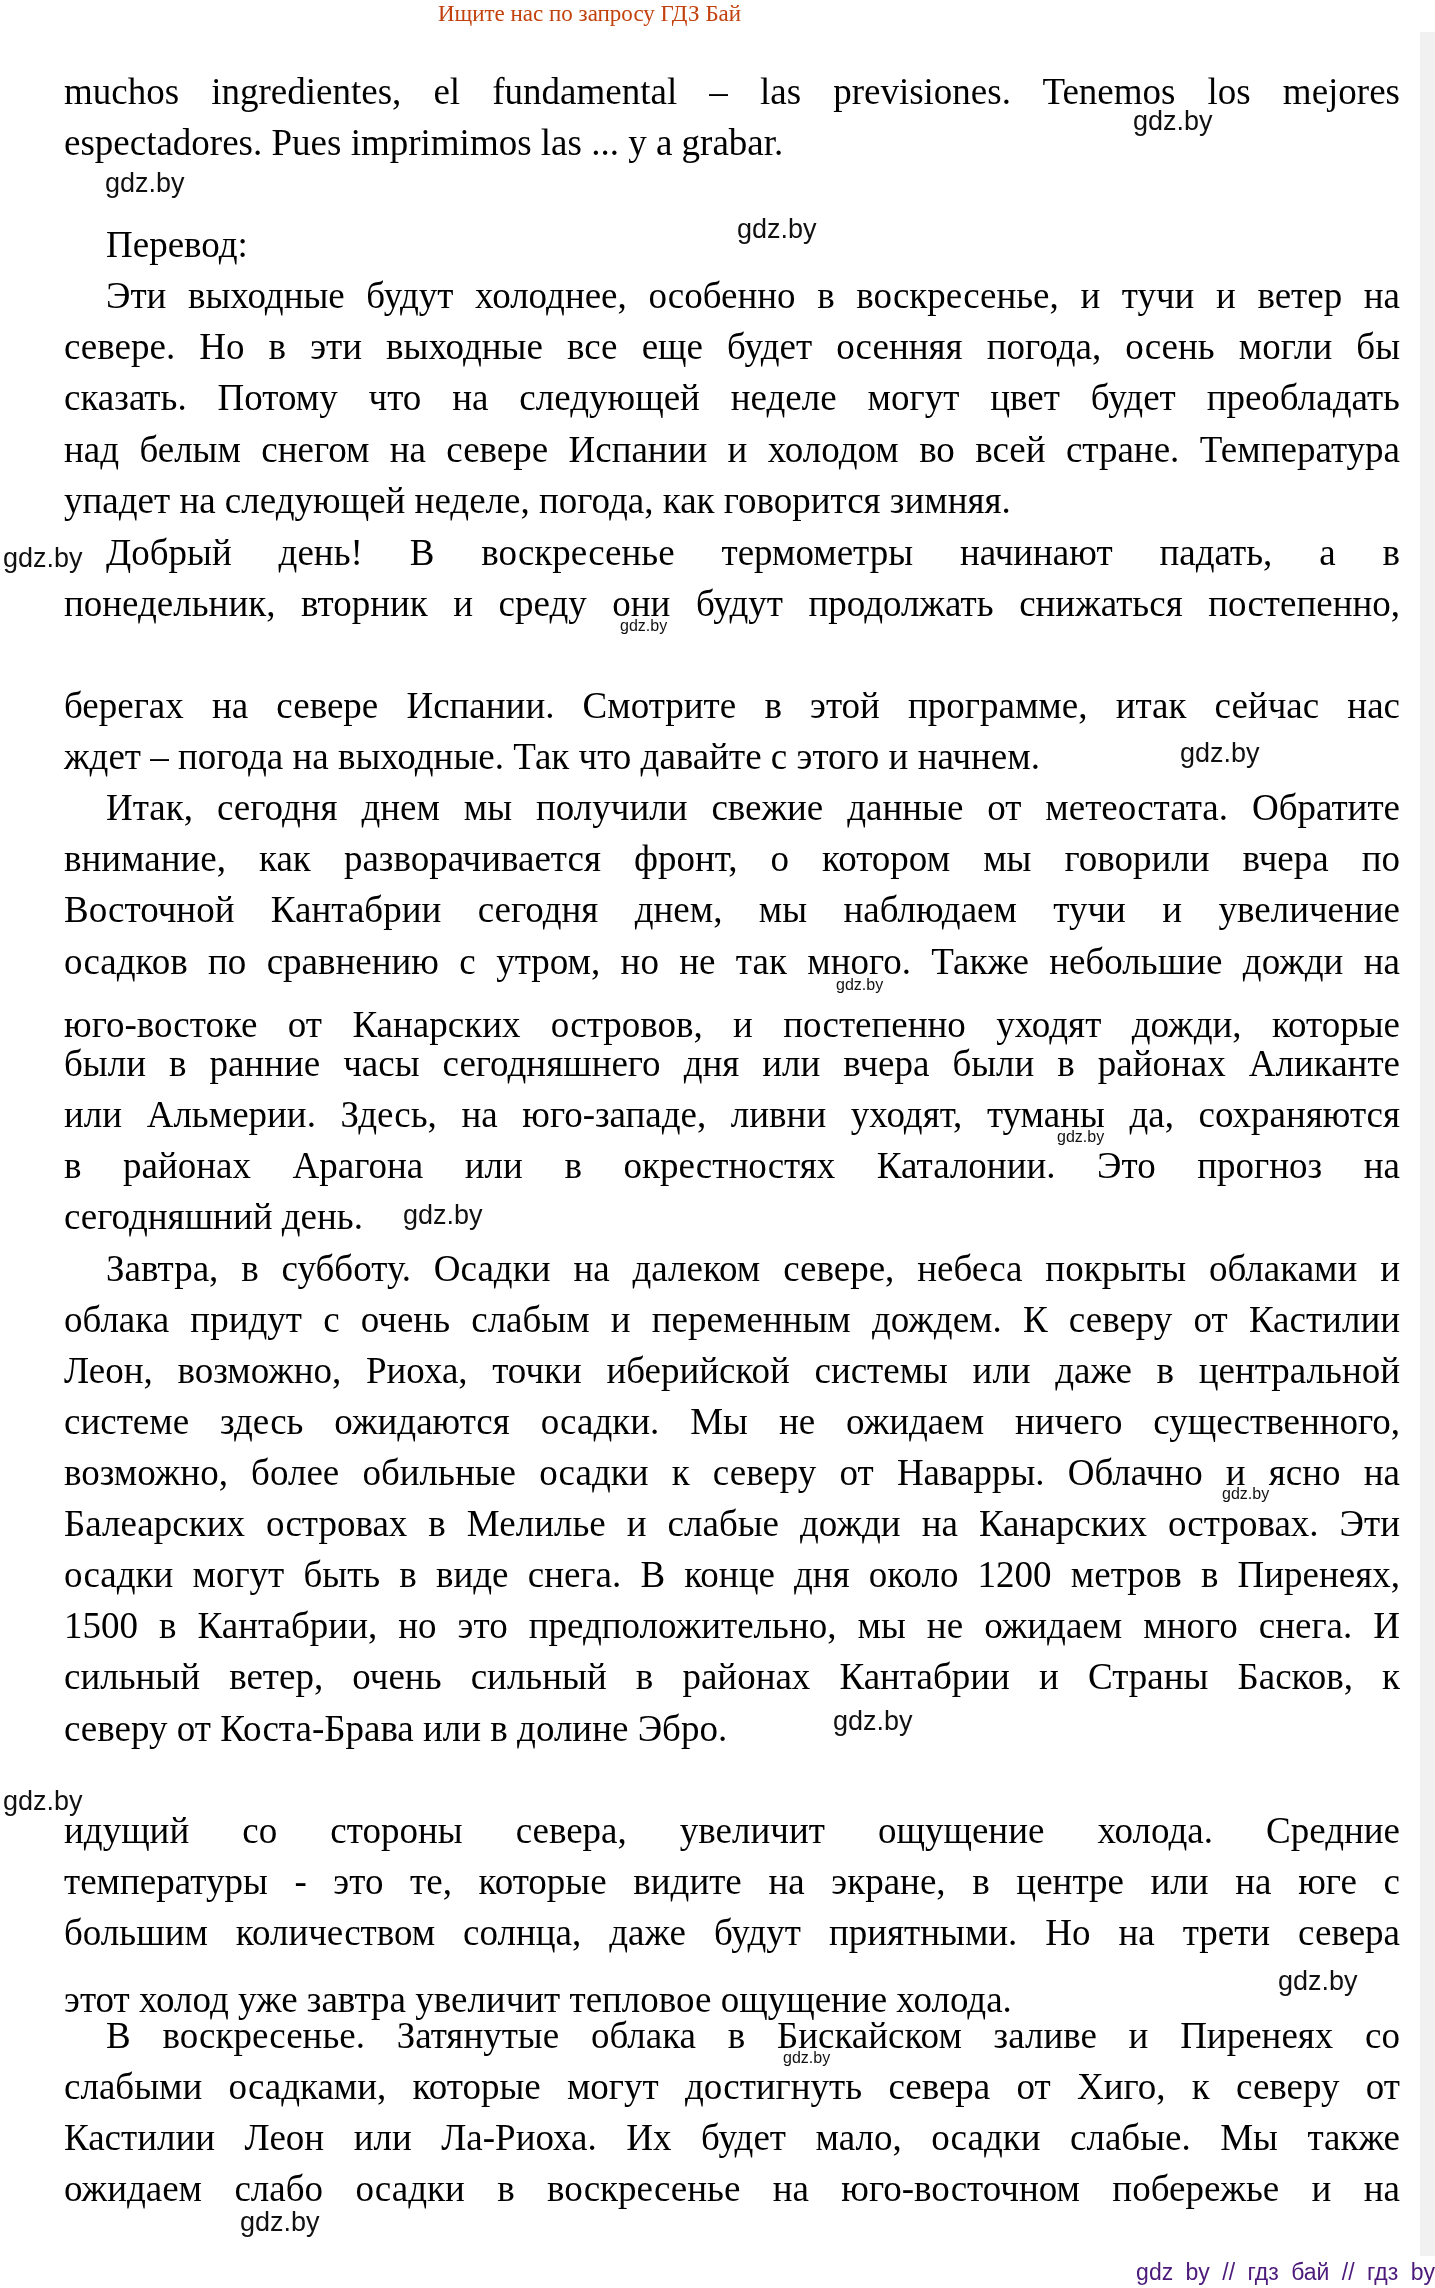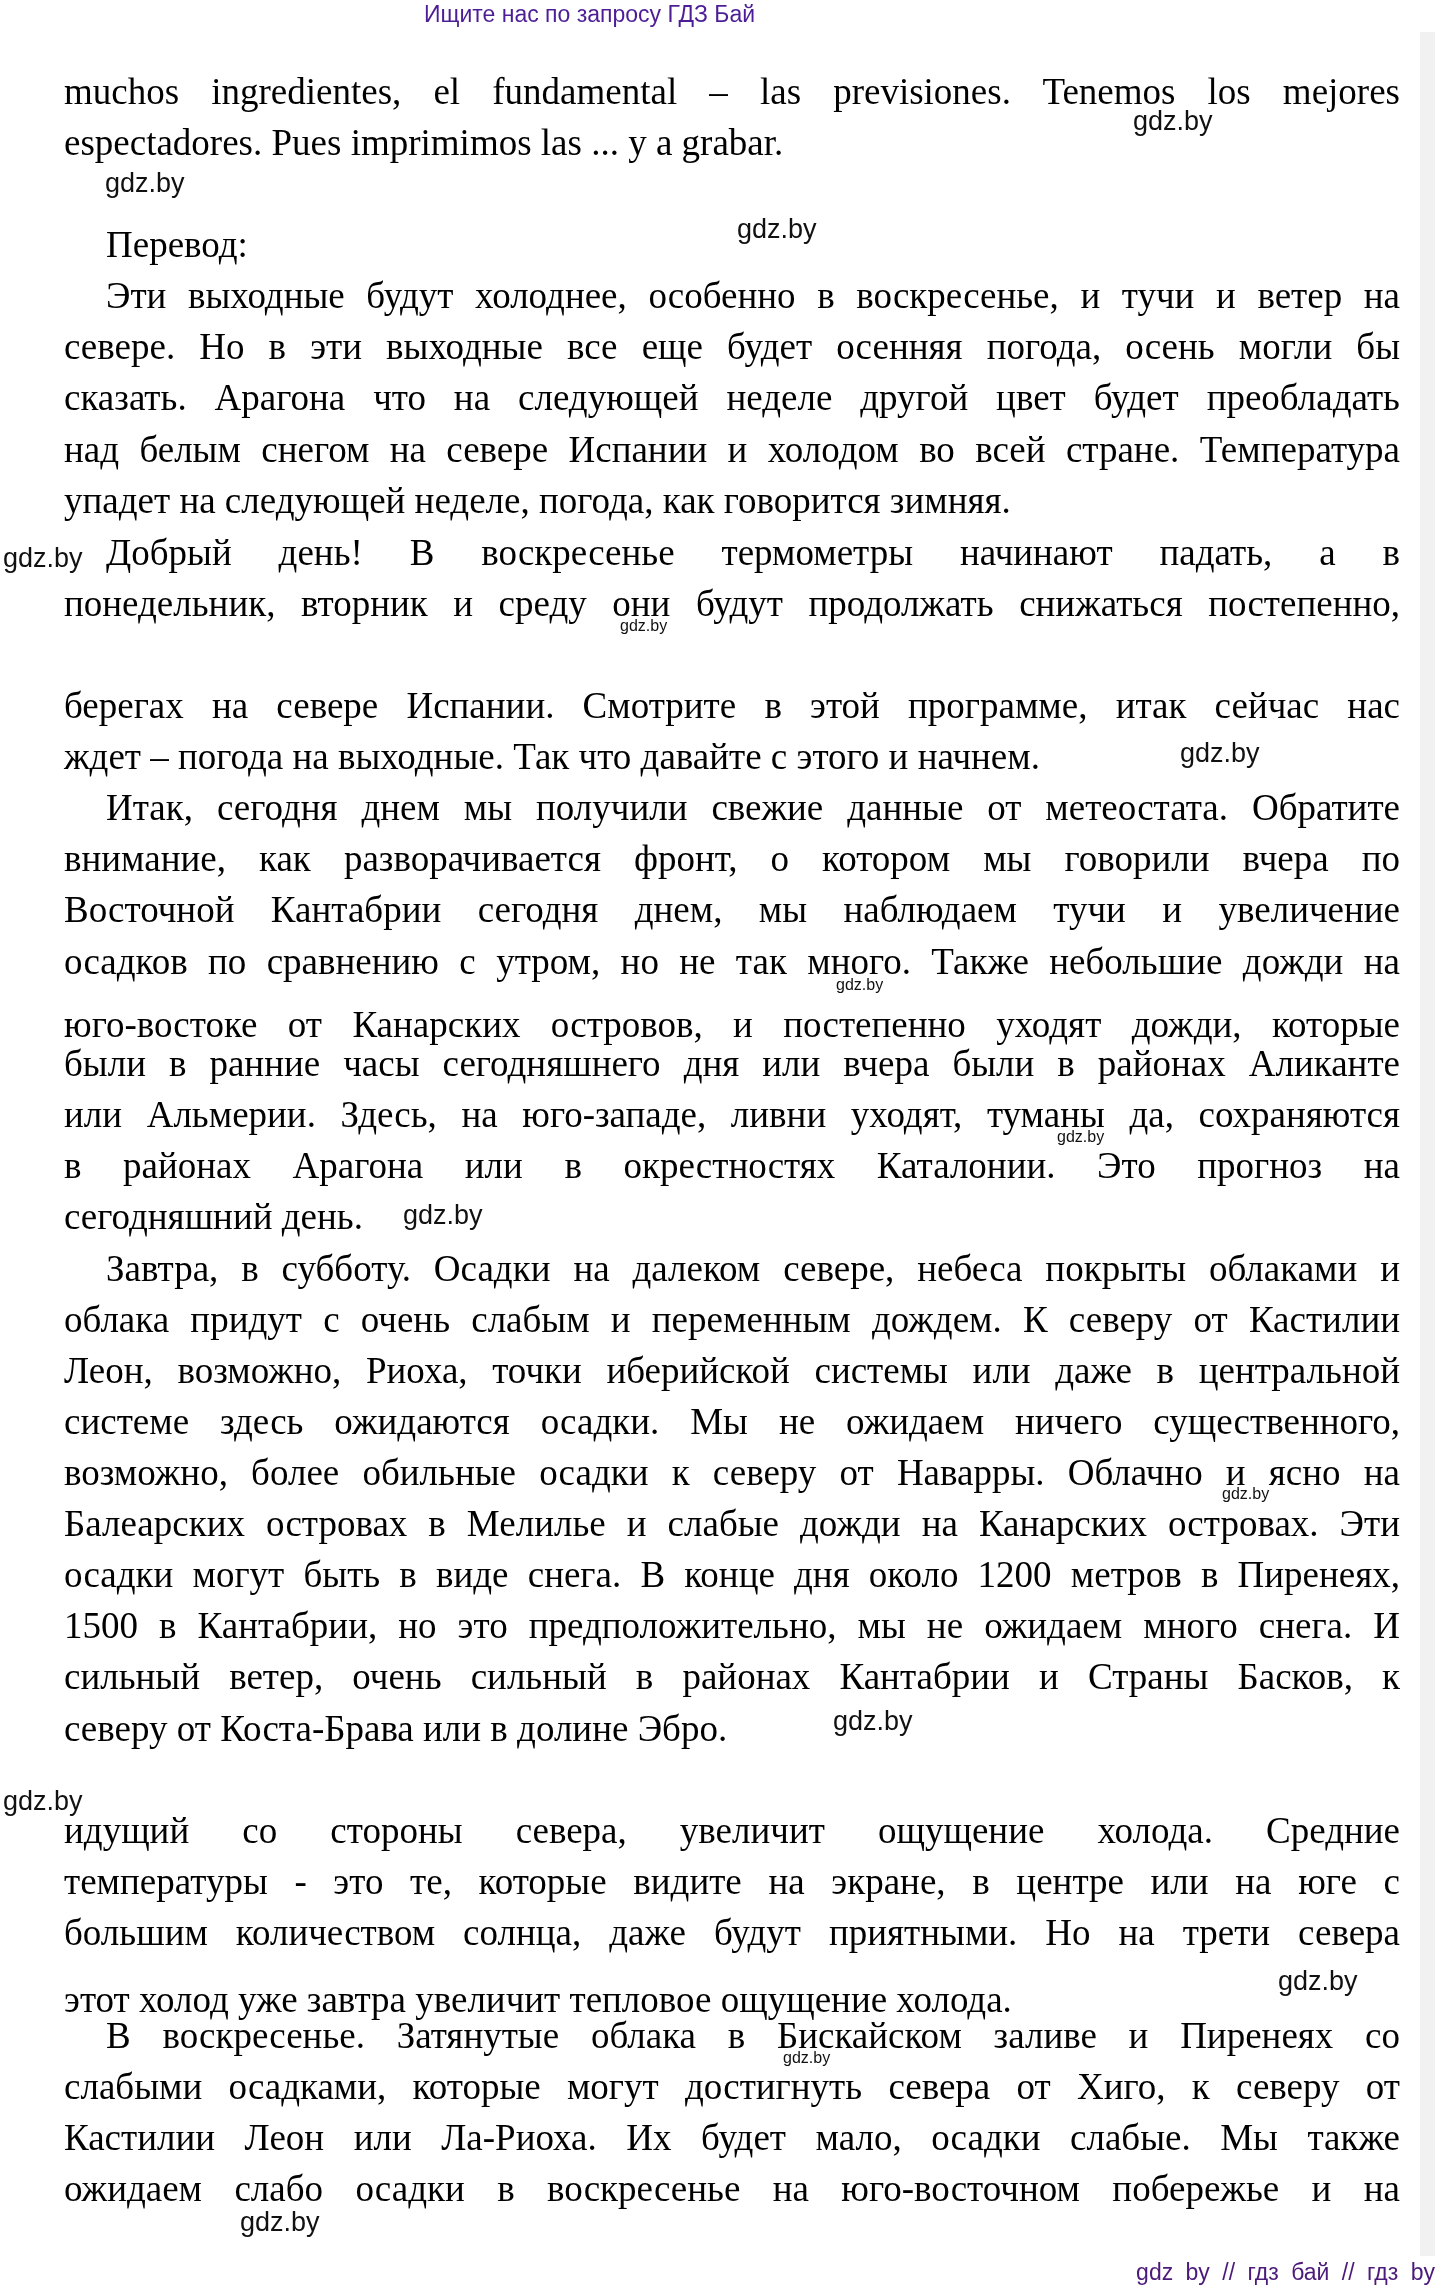--- a/index.html
+++ b/index.html
@@ -1,20 +1,20 @@
 <!DOCTYPE html>
 <html><head>
 <meta charset="utf-8">
 <style>
   html, body { margin: 0; padding: 0; background: #ffffff; }
   body { width: 1435px; height: 2288px; position: relative; overflow: hidden; }
   .header-wm {
     position: absolute; left: 0; width: 1179px; top: 0; height: 28px;
-    text-align: center; font-family: Liberation Sans, sans-serif;
-    font-size: 23px; line-height: 28px; color: #4c1d95;
+    text-align: center; font-family: Liberation Serif, serif;
+    font-size: 23px; line-height: 28px; color: #c2410c;
   }
   .footer-wm {
     position: absolute; left: 0; width: 1435px; top: 2257px; height: 30px;
     text-align: right; font-family: "Liberation Sans", sans-serif;
     font-size: 23px; line-height: 30px; color: #4b1a7a; word-spacing: 6px;
   }
   .scroll-strip {
     position: absolute; left: 1420px; top: 32px; width: 15px; height: 2224px;
     background: #f1f1f1;
   }
@@ -38,21 +38,21 @@
 <body>
 
 <div class="header-wm">Ищите нас по запросу ГДЗ Бай</div>
 
 <div class="page" id="page">
     <div class="line" style="top: 66px;">muchos ingredientes, el fundamental – las previsiones. Tenemos los mejores</div>
     <div class="line last" style="top: 117px;">espectadores. Pues imprimimos las ... y a grabar.</div>
     <div class="line indent last" style="top: 219px;">Перевод:</div>
     <div class="line indent" style="top: 270px;">Эти выходные будут холоднее, особенно в воскресенье, и тучи и ветер на</div>
     <div class="line" style="top: 321px;">севере. Но в эти выходные все еще будет осенняя погода, осень могли бы</div>
-    <div class="line" style="top: 372px;">сказать. Арагона что на следующей неделе другой цвет будет преобладать</div>
+    <div class="line" style="top: 372px;">сказать. Потому что на следующей неделе могут цвет будет преобладать</div>
     <div class="line" style="top: 424px;">над белым снегом на севере Испании и холодом во всей стране. Температура</div>
     <div class="line last" style="top: 475px;">упадет на следующей неделе, погода, как говорится зимняя.</div>
     <div class="line indent" style="top: 527px;">Добрый день! В воскресенье термометры начинают падать, а в</div>
     <div class="line" style="top: 578px;">понедельник, вторник и среду они будут продолжать снижаться постепенно,</div>
     <div class="line" style="top: 680px;">берегах на севере Испании. Смотрите в этой программе, итак сейчас нас</div>
     <div class="line last" style="top: 731px;">ждет – погода на выходные. Так что давайте с этого и начнем.</div>
     <div class="line indent" style="top: 782px;">Итак, сегодня днем мы получили свежие данные от метеостата. Обратите</div>
     <div class="line" style="top: 833px;">внимание, как разворачивается фронт, о котором мы говорили вчера по</div>
     <div class="line" style="top: 884px;">Восточной Кантабрии сегодня днем, мы наблюдаем тучи и увеличение</div>
     <div class="line" style="top: 936px;">осадков по сравнению с утром, но не так много. Также небольшие дожди на</div>

